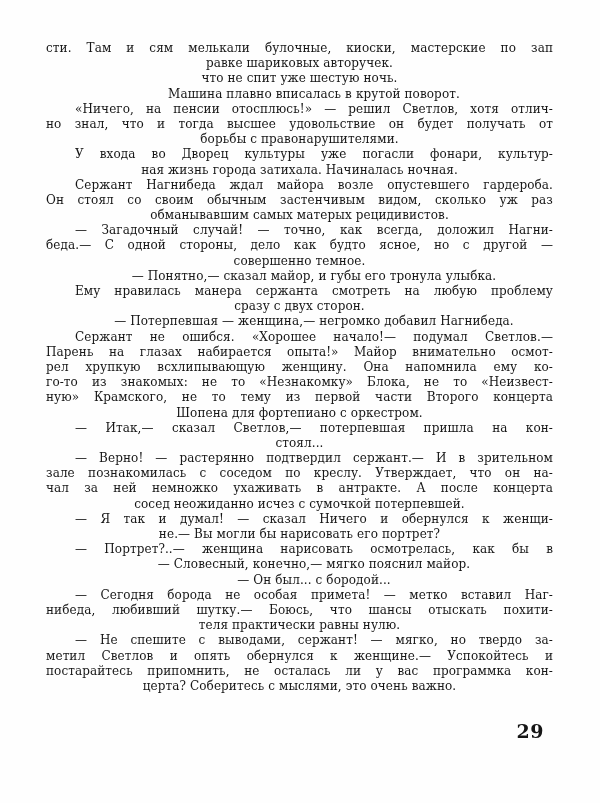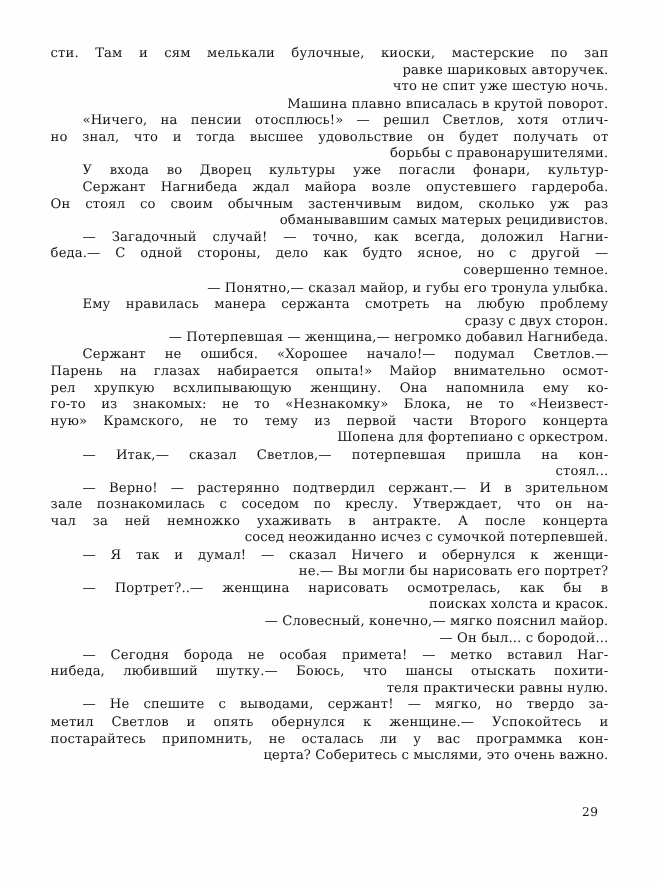--- a/index.html
+++ b/index.html
@@ -22,52 +22,52 @@
     top: 41px;
     width: 507px;
     font-size: 12px;
     font-weight: 400;
     line-height: 15.2px;
     letter-spacing: 0.1px;
   }
   .line {
     height: 15.2px;
     white-space: normal;
-    text-align: right;
+    text-align: center;
   }
   .line.just {
     text-align: justify;
     text-align-last: justify;
   }
   .line.indent {
     padding-left: 29px;
   }
   .page-number {
     position: absolute;
     top: 720px;
     right: 56px;
-    font-size: 11px;
-    font-weight: 400;
+    font-size: 19px;
+    font-weight: 700;
     letter-spacing: 0.5px;
-    margin-top: 12px;
   }
 </style>
 </head>
 <body>
 
 <div class="page">
   <div class="text-block">
       <div class="line just">сти. Там и сям мелькали булочные, киоски, мастерские по зап</div>
       <div class="line">равке шариковых авторучек.</div>
       <div class="line">что не спит уже шестую ночь.</div>
       <div class="line indent">Машина плавно вписалась в крутой поворот.</div>
       <div class="line indent just">«Ничего, на пенсии отосплюсь!» — решил Светлов, хотя отлич-</div>
       <div class="line just">но знал, что и тогда высшее удовольствие он будет получать от</div>
       <div class="line">борьбы с правонарушителями.</div>
       <div class="line indent just">У входа во Дворец культуры уже погасли фонари, культур-</div>
+      <div class="line">ная жизнь города затихала. Начиналась ночная.</div>
       <div class="line indent just">Сержант Нагнибеда ждал майора возле опустевшего гардероба.</div>
       <div class="line just">Он стоял со своим обычным застенчивым видом, сколько уж раз</div>
       <div class="line">обманывавшим самых матерых рецидивистов.</div>
       <div class="line indent just">— Загадочный случай! — точно, как всегда, доложил Нагни-</div>
       <div class="line just">беда.— С одной стороны, дело как будто ясное, но с другой —</div>
       <div class="line">совершенно темное.</div>
       <div class="line indent">— Понятно,— сказал майор, и губы его тронула улыбка.</div>
       <div class="line indent just">Ему нравилась манера сержанта смотреть на любую проблему</div>
       <div class="line">сразу с двух сторон.</div>
       <div class="line indent">— Потерпевшая — женщина,— негромко добавил Нагнибеда.</div>
@@ -79,21 +79,20 @@
       <div class="line">Шопена для фортепиано с оркестром.</div>
       <div class="line indent just">— Итак,— сказал Светлов,— потерпевшая пришла на кон-</div>
       <div class="line">стоял...</div>
       <div class="line indent just">— Верно! — растерянно подтвердил сержант.— И в зрительном</div>
       <div class="line just">зале познакомилась с соседом по креслу. Утверждает, что он на-</div>
       <div class="line just">чал за ней немножко ухаживать в антракте. А после концерта</div>
       <div class="line">сосед неожиданно исчез с сумочкой потерпевшей.</div>
       <div class="line indent just">— Я так и думал! — сказал Ничего и обернулся к женщи-</div>
       <div class="line">не.— Вы могли бы нарисовать его портрет?</div>
       <div class="line indent just">— Портрет?..— женщина нарисовать осмотрелась, как бы в</div>
-      <div class="line">поисках холста и красок.</div>
       <div class="line indent">— Словесный, конечно,— мягко пояснил майор.</div>
       <div class="line indent">— Он был... с бородой...</div>
       <div class="line indent just">— Сегодня борода не особая примета! — метко вставил Наг-</div>
       <div class="line just">нибеда, любивший шутку.— Боюсь, что шансы отыскать похити-</div>
       <div class="line">теля практически равны нулю.</div>
       <div class="line indent just">— Не спешите с выводами, сержант! — мягко, но твердо за-</div>
       <div class="line just">метил Светлов и опять обернулся к женщине.— Успокойтесь и</div>
       <div class="line just">постарайтесь припомнить, не осталась ли у вас программка кон-</div>
       <div class="line">церта? Соберитесь с мыслями, это очень важно.</div>
     </div>

